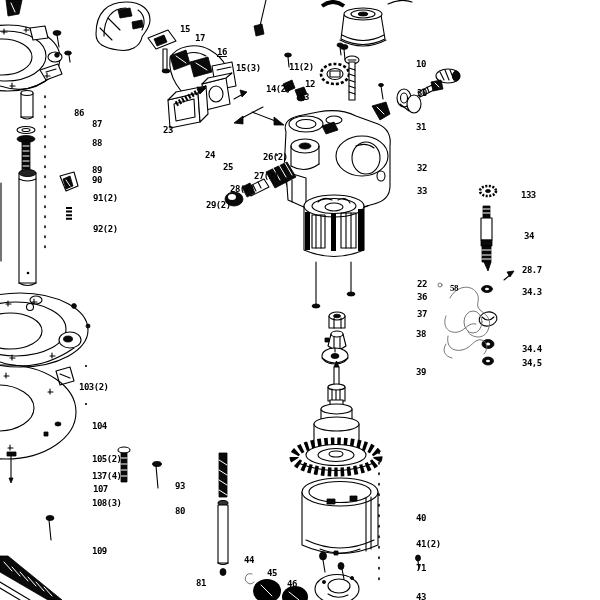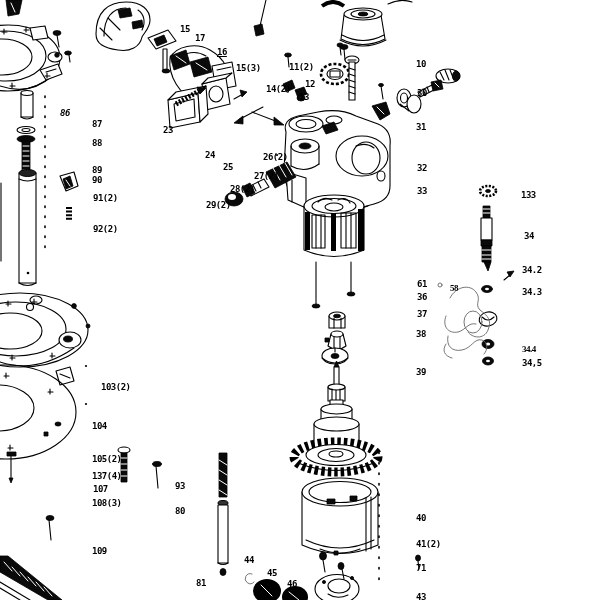--- a/index.html
+++ b/index.html
@@ -441,49 +441,49 @@
       <span class="part-label" style="left: 195px; top: 9px;">17</span>
       <span class="part-label" style="left: 217px; top: 23px; text-decoration: underline;">16</span>
       <span class="part-label" style="left: 236px; top: 39px;">15(3)</span>
       <span class="part-label" style="left: 289px; top: 38px;">11(2)</span>
       <span class="part-label" style="left: 305px; top: 55px;">12</span>
       <span class="part-label" style="left: 299px; top: 68px;">13</span>
       <span class="part-label" style="left: 266px; top: 60px;">14(2)</span>
       <span class="part-label" style="left: 416px; top: 35px;">10</span>
       <span class="part-label" style="left: 417px; top: 64px;">30</span>
       <span class="part-label" style="left: 416px; top: 98px;">31</span>
-      <span class="part-label" style="left: 60px; top: 84px; font-style: italic;">86</span>
+      <span class="part-label" style="left: 74px; top: 84px;">86</span>
       <span class="part-label" style="left: 92px; top: 95px;">87</span>
       <span class="part-label" style="left: 92px; top: 114px;">88</span>
       <span class="part-label" style="left: 92px; top: 141px;">89</span>
       <span class="part-label" style="left: 92px; top: 151px;">90</span>
       <span class="part-label" style="left: 93px; top: 169px;">91(2)</span>
       <span class="part-label" style="left: 93px; top: 200px;">92(2)</span>
       <span class="part-label" style="left: 163px; top: 101px;">23</span>
       <span class="part-label" style="left: 205px; top: 126px;">24</span>
       <span class="part-label" style="left: 223px; top: 138px;">25</span>
       <span class="part-label" style="left: 263px; top: 128px;">26(2)</span>
       <span class="part-label" style="left: 254px; top: 147px;">27(2)</span>
       <span class="part-label" style="left: 230px; top: 160px;">28(2)</span>
       <span class="part-label" style="left: 206px; top: 176px;">29(2)</span>
       <span class="part-label" style="left: 417px; top: 139px;">32</span>
       <span class="part-label" style="left: 417px; top: 162px;">33</span>
       <span class="part-label" style="left: 521px; top: 166px;">133</span>
       <span class="part-label" style="left: 524px; top: 207px;">34</span>
-      <span class="part-label" style="left: 522px; top: 241px;">34.2</span>
-      <span class="part-label" style="left: 417px; top: 255px;">61</span>
+      <span class="part-label" style="left: 522px; top: 241px;">28.7</span>
+      <span class="part-label" style="left: 417px; top: 255px;">22</span>
       <span class="part-label" style="left: 450px; top: 259px; font-family: Liberation Serif, serif;">58</span>
       <span class="part-label" style="left: 522px; top: 263px;">34.3</span>
       <span class="part-label" style="left: 417px; top: 268px;">36</span>
       <span class="part-label" style="left: 417px; top: 285px;">37</span>
       <span class="part-label" style="left: 416px; top: 305px;">38</span>
-      <span class="part-label" style="left: 522px; top: 320px; font-family: Liberation Serif, serif;">34.4</span>
+      <span class="part-label" style="left: 522px; top: 320px;">34.4</span>
       <span class="part-label" style="left: 522px; top: 334px;">34,5</span>
       <span class="part-label" style="left: 416px; top: 343px;">39</span>
-      <span class="part-label" style="left: 101px; top: 358px;">103(2)</span>
+      <span class="part-label" style="left: 79px; top: 358px;">103(2)</span>
       <span class="part-label" style="left: 92px; top: 397px;">104</span>
       <span class="part-label" style="left: 92px; top: 430px;">105(2)</span>
       <span class="part-label" style="left: 92px; top: 447px;">137(4)</span>
       <span class="part-label" style="left: 93px; top: 460px;">107</span>
       <span class="part-label" style="left: 92px; top: 474px;">108(3)</span>
       <span class="part-label" style="left: 92px; top: 522px;">109</span>
       <span class="part-label" style="left: 175px; top: 457px;">93</span>
       <span class="part-label" style="left: 175px; top: 482px;">80</span>
       <span class="part-label" style="left: 196px; top: 554px;">81</span>
       <span class="part-label" style="left: 244px; top: 531px;">44</span>

